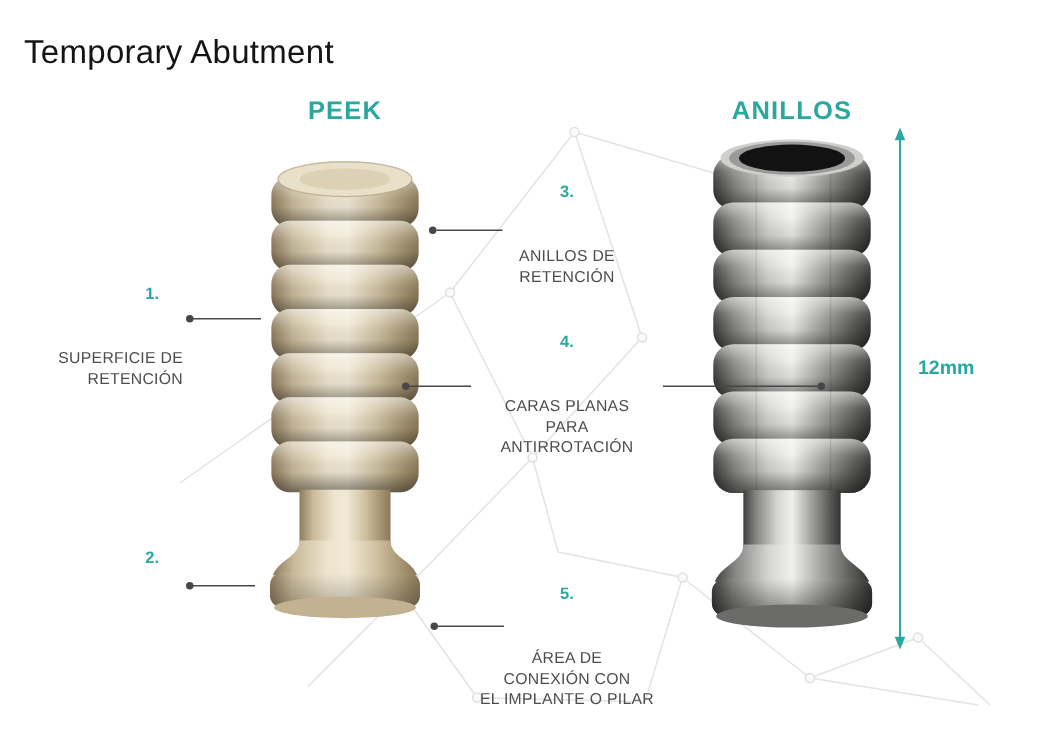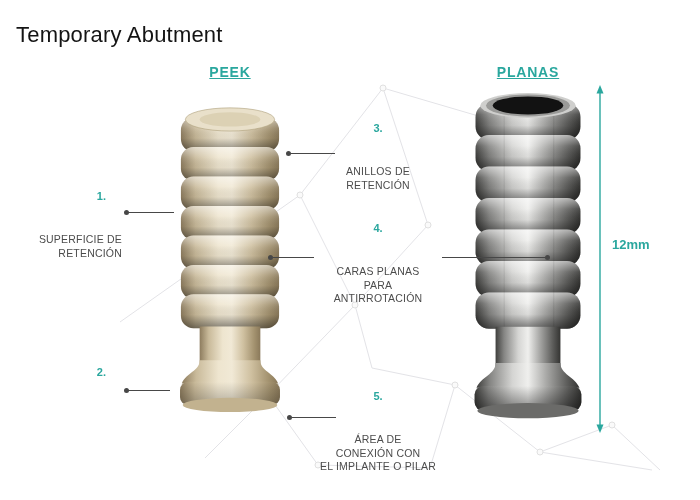--- a/index.html
+++ b/index.html
@@ -1,19 +1,19 @@
 <!DOCTYPE html>
 <html style="--accent: #2aa79e; --line: #474747; --text: #4c4c4c; --peek: #d9cbab; --titanium: #a9a9a7;"><head>
 <meta charset="utf-8">
 <style>
   html,body{margin:0;padding:0;background:#ffffff;font-family:"Liberation Sans",sans-serif;}
   .stage{position:relative;width:700px;height:500px;background:#ffffff;overflow:hidden;}
   .mesh{position:absolute;left:0;top:0;z-index:0;}
   .title{position:absolute;left:0;top:6px;margin:16px;font-size:22px;font-weight:400;color:#141414;letter-spacing:.2px;z-index:6;}
-  .col-header{position:absolute;top:64px;width:100px;text-align:center;color:var(--accent,#2aa79e);font-weight:700;font-size:14px;letter-spacing:.8px;z-index:6;text-decoration:underline;}
+  .col-header{position:absolute;top:64px;width:100px;text-align:center;color:var(--accent,#2aa79e);font-weight:700;font-size:17px;letter-spacing:.8px;z-index:6;}
   .abutment{position:absolute;z-index:2;}
   .callout{position:absolute;z-index:6;color:var(--text,#4c4c4c);}
   .callout .num{color:var(--accent,#2aa79e);font-size:11px;font-weight:700;margin-bottom:3px;}
   .callout .lbl{font-size:10.5px;line-height:1.3;letter-spacing:.2px;white-space:pre-line;text-transform:uppercase;margin-top:31px;}
   .callout.center{text-align:center;}
   .callout.right{text-align:right;}
   .callout.right .num{padding-right:16px;}
   .cline{position:absolute;height:1px;background:var(--line,#4a4a4a);z-index:5;}
   .dot{position:absolute;width:5px;height:5px;border-radius:50%;background:var(--line,#3f3f3f);z-index:5;}
   .measure{position:absolute;z-index:5;}
@@ -53,21 +53,21 @@
         <circle cx="455" cy="385" r="3"></circle>
       <circle cx="540" cy="452" r="3"></circle>
         <circle cx="318" cy="465" r="3"></circle>
         <circle cx="612" cy="425" r="3"></circle>
     </g>
   </svg>
 
   <h1 class="title">Temporary Abutment</h1>
 
   <div class="col-header" style="left:180px">PEEK</div>
-  <div class="col-header" style="left:478px">PLANAS</div>
+  <div class="col-header" style="left:478px">ANILLOS</div>
 
   <div class="abutment" style="left:172px;top:88px">
     <svg width="116" height="352" viewBox="0 0 130 360" aria-hidden="true">
       <defs>
         <linearGradient id="peekSide" x1="0" y1="0" x2="1" y2="0">
           <stop offset="0" stop-color="#8d7c5e"></stop>
             <stop offset="0.15" stop-color="#c9ba9a"></stop>
           <stop offset="0.38" stop-color="#eee5cf"></stop>
             <stop offset="0.52" stop-color="#f1e9d6"></stop>
           <stop offset="0.72" stop-color="#cfc0a0"></stop>

